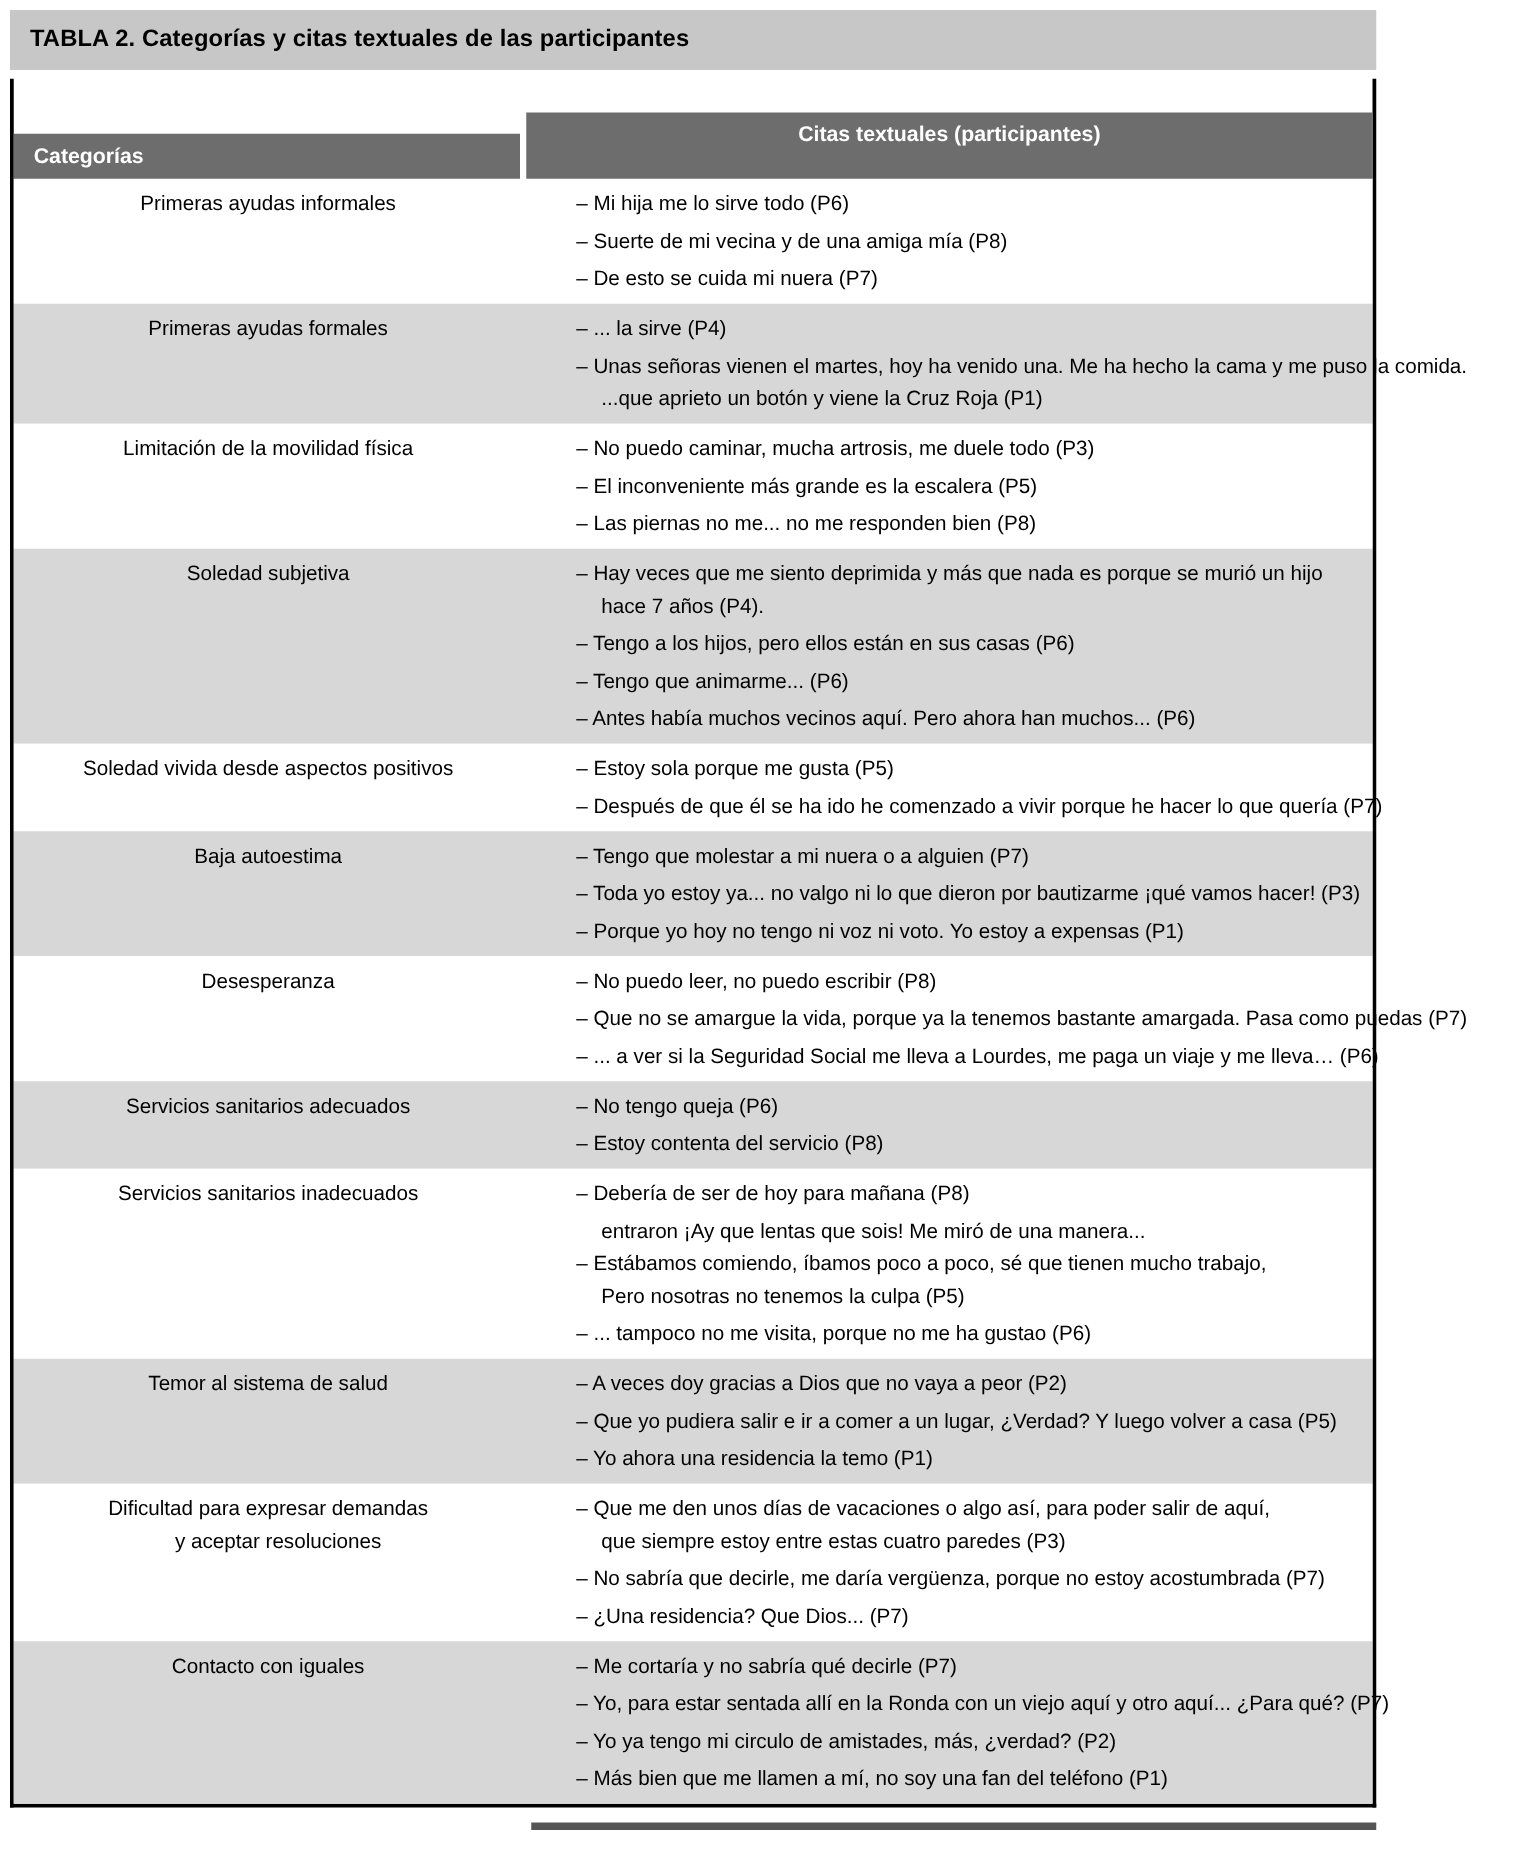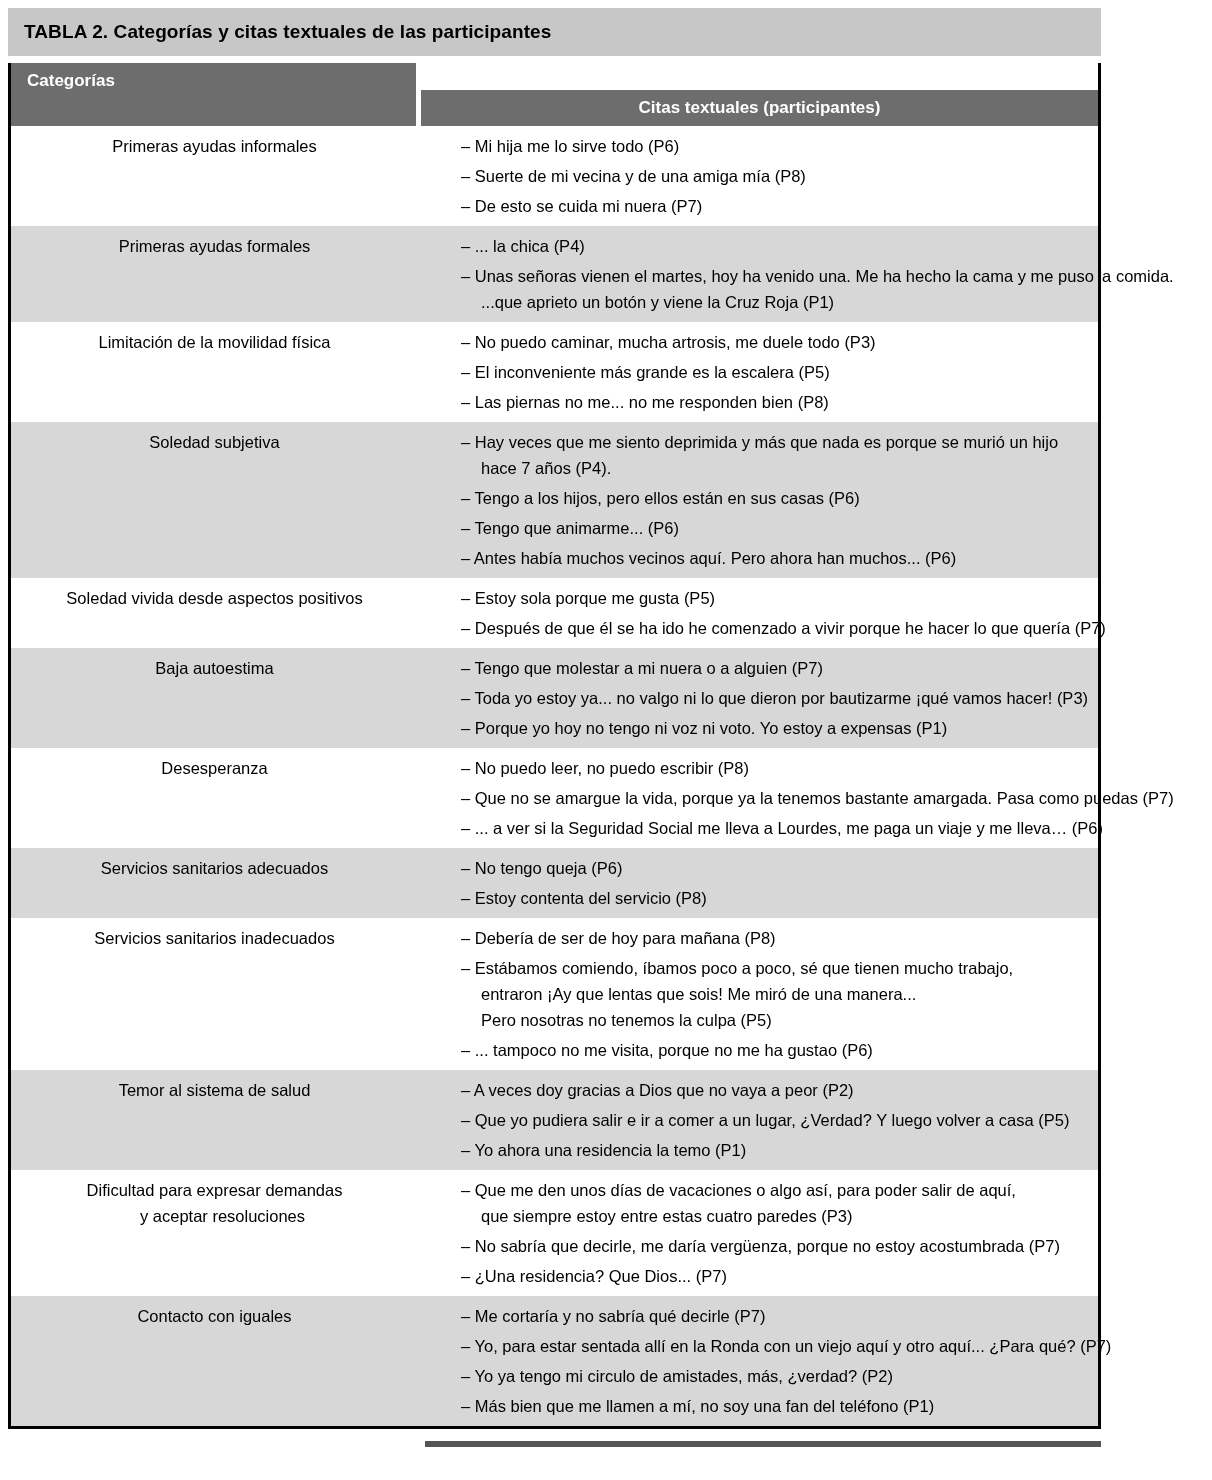--- a/index.html
+++ b/index.html
@@ -42,20 +42,21 @@
     background: var(--header-bg, #6d6d6d);
     color: var(--header-fg, #ffffff);
     font-size: 17px;
     font-weight: bold;
     padding: 8px 0;
     box-sizing: border-box;
   }
   .head-cell.cat {
     flex: 0 0 405px;
     padding-left: 16px;
+    margin-top: 44px;
   }
   .head-gap {
     flex: 0 0 5px;
     background: #ffffff;
   }
   .head-cell.quotes {
     flex: 1 1 auto;
     text-align: center;
     margin-top: 27px;
   }
@@ -132,21 +133,21 @@
               <div class="q-line">– De esto se cuida mi nuera (P7)</div>
             </div>
           </div>
         </div>
         <div class="row alt">
           <div class="cat-cell">
             <div class="cat-line">Primeras ayudas formales</div>
           </div>
           <div class="q-cell">
             <div class="quote">
-              <div class="q-line">– ... la chica (P4)</div>
+              <div class="q-line">– ... la sirve (P4)</div>
             </div>
             <div class="quote">
               <div class="q-line">– Unas señoras vienen el martes, hoy ha venido una. Me ha hecho la cama y me puso la comida.</div>
               <div class="q-line cont">...que aprieto un botón y viene la Cruz Roja (P1)</div>
             </div>
           </div>
         </div>
         <div class="row">
           <div class="cat-cell">
             <div class="cat-line">Limitación de la movilidad física</div>
@@ -243,22 +244,22 @@
         </div>
         <div class="row">
           <div class="cat-cell">
             <div class="cat-line">Servicios sanitarios inadecuados</div>
           </div>
           <div class="q-cell">
             <div class="quote">
               <div class="q-line">– Debería de ser de hoy para mañana (P8)</div>
             </div>
             <div class="quote">
+              <div class="q-line cont">entraron ¡Ay que lentas que sois! Me miró de una manera...</div>
               <div class="q-line">– Estábamos comiendo, íbamos poco a poco, sé que tienen mucho trabajo,</div>
-              <div class="q-line cont">entraron ¡Ay que lentas que sois! Me miró de una manera...</div>
               <div class="q-line cont">Pero nosotras no tenemos la culpa (P5)</div>
             </div>
             <div class="quote">
               <div class="q-line">– ... tampoco no me visita, porque no me ha gustao (P6)</div>
             </div>
           </div>
         </div>
         <div class="row alt">
           <div class="cat-cell">
             <div class="cat-line">Temor al sistema de salud</div>

